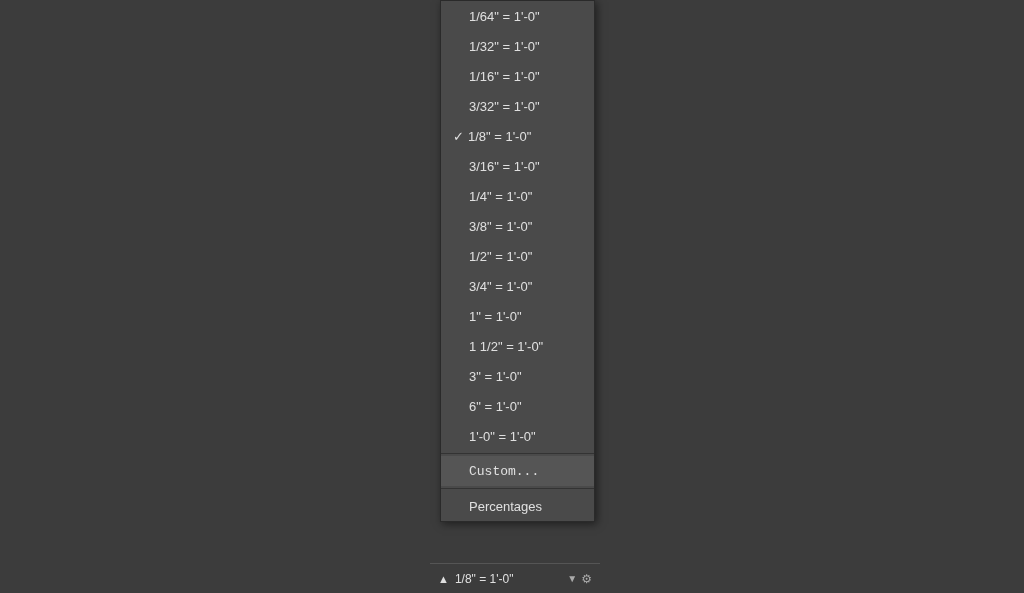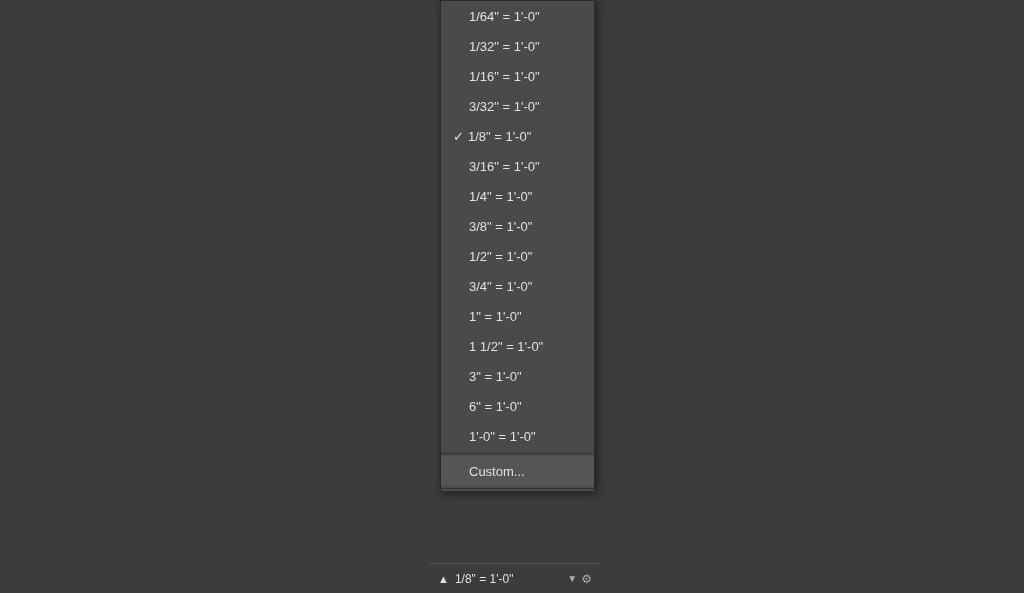--- a/index.html
+++ b/index.html
@@ -54,20 +54,21 @@
     }
 
     .divider {
       height: 1px;
       background-color: #333;
       margin: 2px 0;
     }
 
     .dropdown-item.custom-item {
       background-color: #555;
+      font-family: Liberation Mono, monospace;
     }
 
     .bottom-bar {
       position: absolute;
       bottom: 0;
       left: 430px;
       width: 170px;
       height: 30px;
       background-color: #3c3c3c;
       border-top: 1px solid #555;
@@ -160,20 +161,23 @@
   </div>
   <div class="dropdown-item">
 
     <span>1'-0" = 1'-0"</span>
   </div>
   <div class="divider"></div>
   <div class="dropdown-item custom-item">
     <span>Custom...</span>
   </div>
   <div class="divider"></div>
+  <div class="dropdown-item">
+    <span>Percentages</span>
+  </div>
 </div>
 
 <div class="bottom-bar">
   <span class="bottom-bar-icon">▲</span>
   <span class="bottom-bar-text">1/8" = 1'-0"</span>
   <span class="bottom-bar-arrow">▼</span>
   <span class="bottom-bar-gear">⚙</span>
 </div>
 
 </body></html>

